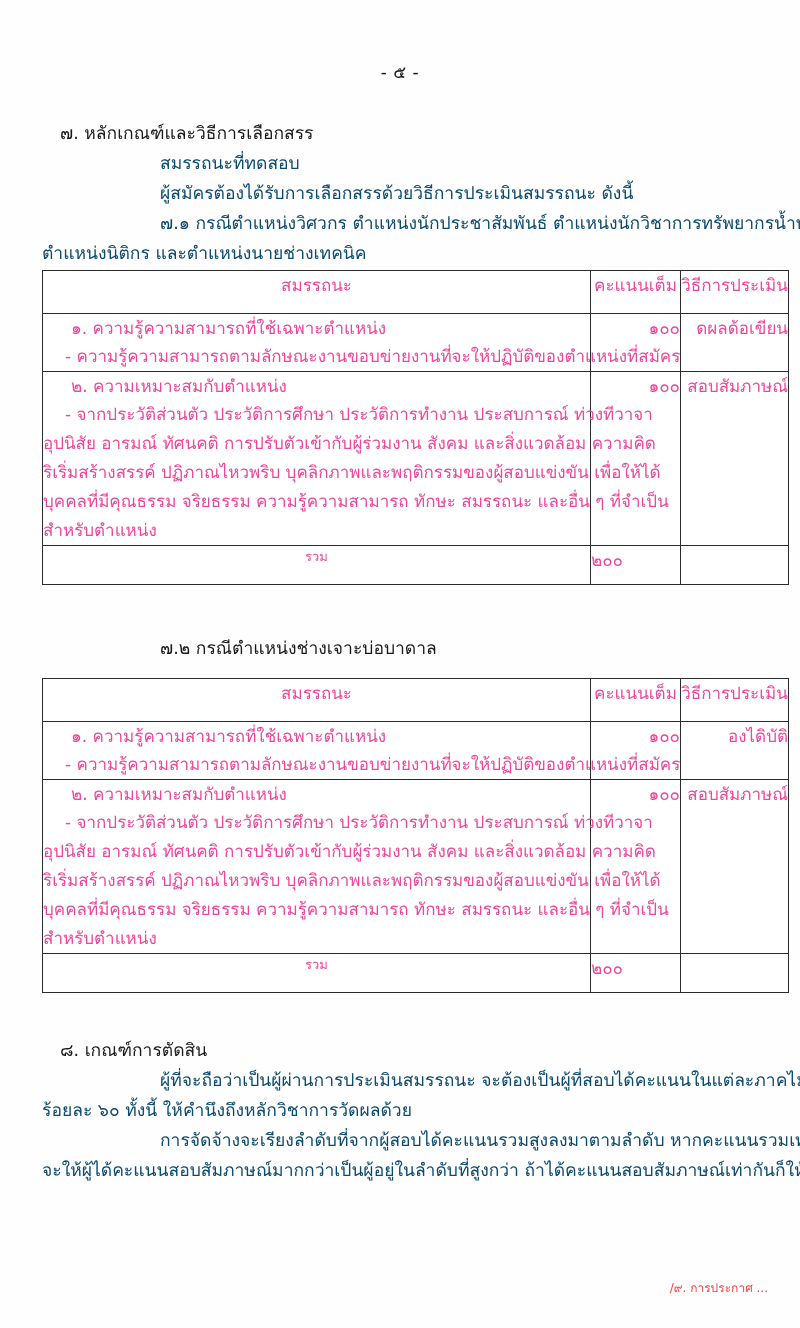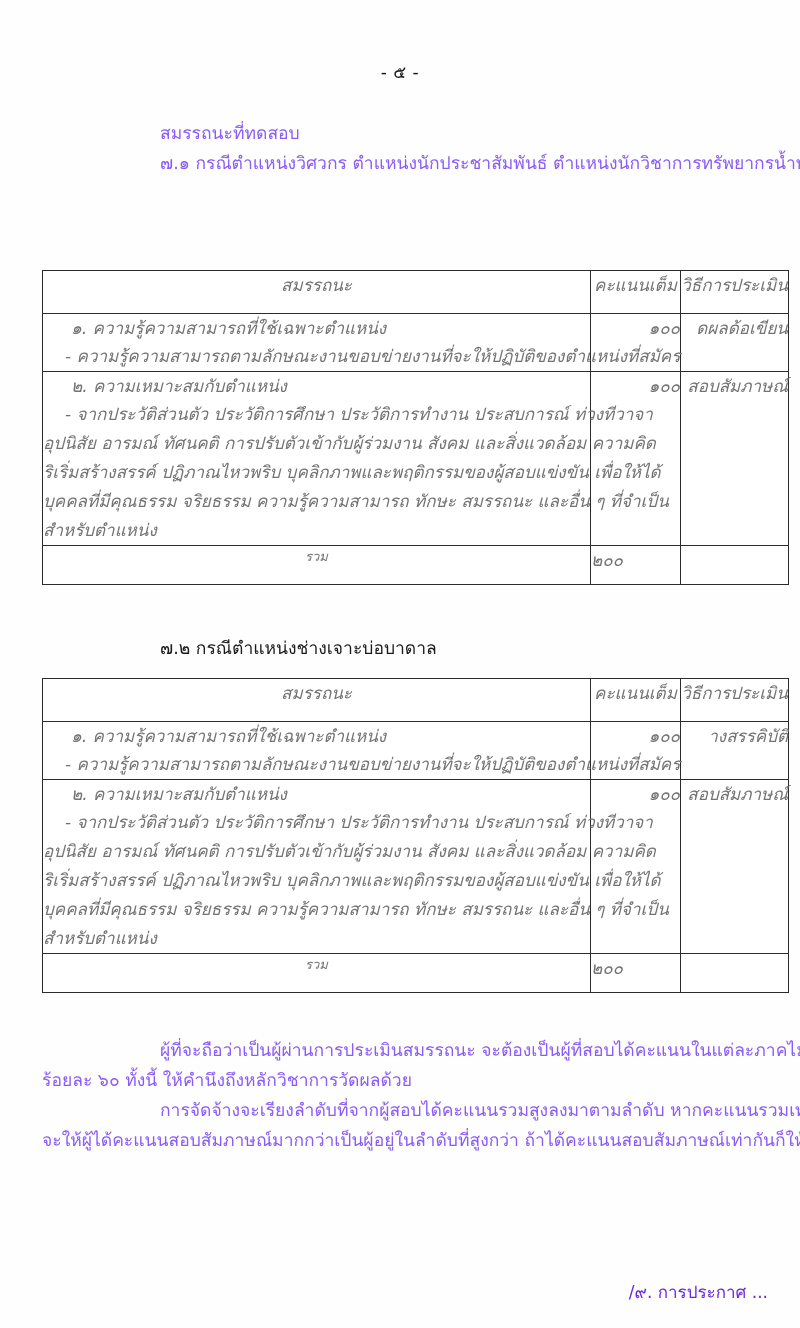--- a/index.html
+++ b/index.html
@@ -39,44 +39,43 @@
 
   .block {
     position: absolute;
     left: 42px;
     width: 746px;
   }
 
   .line {
     font-size: 17.5px;
     line-height: 30px;
-    color: #8b5cf6;
+    color: #0c4a6e;
     white-space: nowrap;
   }
   .line.indent-1 { padding-left: 118px; }
   .line.flush { padding-left: 0px; }
 
   .heading {
     font-size: 17.5px;
     line-height: 30px;
     padding-left: 18px;
     white-space: nowrap;
   }
 
   
   .tbl {
     position: absolute;
     left: 42px;
     width: 746px;
     border-collapse: collapse;
     table-layout: fixed;
     font-size: 17px;
-    color: #737373;
+    color: #ec4899;
     background: #fff;
-    font-style: italic;
   }
   .tbl td, .tbl th {
     border: 1px solid #2b2b2b;
     padding: 0;
     vertical-align: top;
     font-weight: normal;
   }
   .tbl .c-comp   { width: 548px; }
   .tbl .c-score  { width: 90px;  }
   .tbl .c-method { width: 108px; }
@@ -136,35 +135,38 @@
     font-size: 17.5px;
     line-height: 30px;
     padding-left: 118px;
     white-space: nowrap;
   }
 
   
   .footer-note {
     position: absolute;
     right: 32px;
-    font-size: 17px;
-    color: #6d28d9;
+    font-size: 12px;
+    color: #ef4444;
     white-space: nowrap;
   }
 </style>
 </head>
 <body>
 
 <div class="page">
 
   <div class="page-number">- ๕ -</div>
 
   <div class="block" style="top:118px;">
+    <div class="heading">๗. หลักเกณฑ์และวิธีการเลือกสรร</div>
     <div class="line indent-1">สมรรถนะที่ทดสอบ</div>
+    <div class="line indent-1">ผู้สมัครต้องได้รับการเลือกสรรด้วยวิธีการประเมินสมรรถนะ ดังนี้</div>
     <div class="line indent-1">๗.๑ กรณีตำแหน่งวิศวกร ตำแหน่งนักประชาสัมพันธ์ ตำแหน่งนักวิชาการทรัพยากรน้ำบาดาล</div>
+    <div class="line flush">ตำแหน่งนิติกร และตำแหน่งนายช่างเทคนิค</div>
   </div>
 
   <table class="tbl" style="top:270px;">
     <colgroup>
       <col class="c-comp">
         <col class="c-score">
         <col class="c-method">
     </colgroup>
     <thead>
       <tr>
@@ -217,21 +219,21 @@
         <th class="th-cell">วิธีการประเมิน</th>
       </tr>
     </thead>
     <tbody>
       <tr>
         <td class="cell-pad">
           <span class="item-title">๑. ความรู้ความสามารถที่ใช้เฉพาะตำแหน่ง</span>
           <span class="item-sub first">- ความรู้ความสามารถตามลักษณะงานขอบข่ายงานที่จะให้ปฏิบัติของตำแหน่งที่สมัคร</span>
         </td>
         <td class="cell-center">๑๐๐</td>
-        <td class="cell-center">างสรรคิบัติ</td>
+        <td class="cell-center">องไดิบัติ</td>
       </tr>
       <tr>
         <td class="cell-pad">
           <span class="item-title">๒. ความเหมาะสมกับตำแหน่ง</span>
           <span class="item-sub first">- จากประวัติส่วนตัว ประวัติการศึกษา ประวัติการทำงาน ประสบการณ์ ท่วงทีวาจา</span>
           <span class="item-sub">อุปนิสัย อารมณ์ ทัศนคติ การปรับตัวเข้ากับผู้ร่วมงาน สังคม และสิ่งแวดล้อม ความคิด</span>
           <span class="item-sub">ริเริ่มสร้างสรรค์ ปฏิภาณไหวพริบ บุคลิกภาพและพฤติกรรมของผู้สอบแข่งขัน เพื่อให้ได้</span>
           <span class="item-sub">บุคคลที่มีคุณธรรม จริยธรรม ความรู้ความสามารถ ทักษะ สมรรถนะ และอื่น ๆ ที่จำเป็น</span>
           <span class="item-sub">สำหรับตำแหน่ง</span>
         </td>
@@ -240,20 +242,21 @@
       </tr>
       <tr>
         <td class="total-cell">รวม</td>
         <td class="total-score">๒๐๐</td>
         <td class="total-blank"></td>
       </tr>
     </tbody>
   </table>
 
   <div class="block" style="top:1035px;">
+    <div class="heading">๘. เกณฑ์การตัดสิน</div>
     <div class="line indent-1">ผู้ที่จะถือว่าเป็นผู้ผ่านการประเมินสมรรถนะ จะต้องเป็นผู้ที่สอบได้คะแนนในแต่ละภาคไม่ต่ำกว่า</div>
     <div class="line flush">ร้อยละ ๖๐ ทั้งนี้ ให้คำนึงถึงหลักวิชาการวัดผลด้วย</div>
     <div class="line indent-1">การจัดจ้างจะเรียงลำดับที่จากผู้สอบได้คะแนนรวมสูงลงมาตามลำดับ หากคะแนนรวมเท่ากัน</div>
     <div class="line flush">จะให้ผู้ได้คะแนนสอบสัมภาษณ์มากกว่าเป็นผู้อยู่ในลำดับที่สูงกว่า ถ้าได้คะแนนสอบสัมภาษณ์เท่ากันก็ให้ผู้ได้รับ</div>
   </div>
 
   <div class="footer-note" style="top:1278px;">/๙. การประกาศ ...</div>
 
 </div>
 

